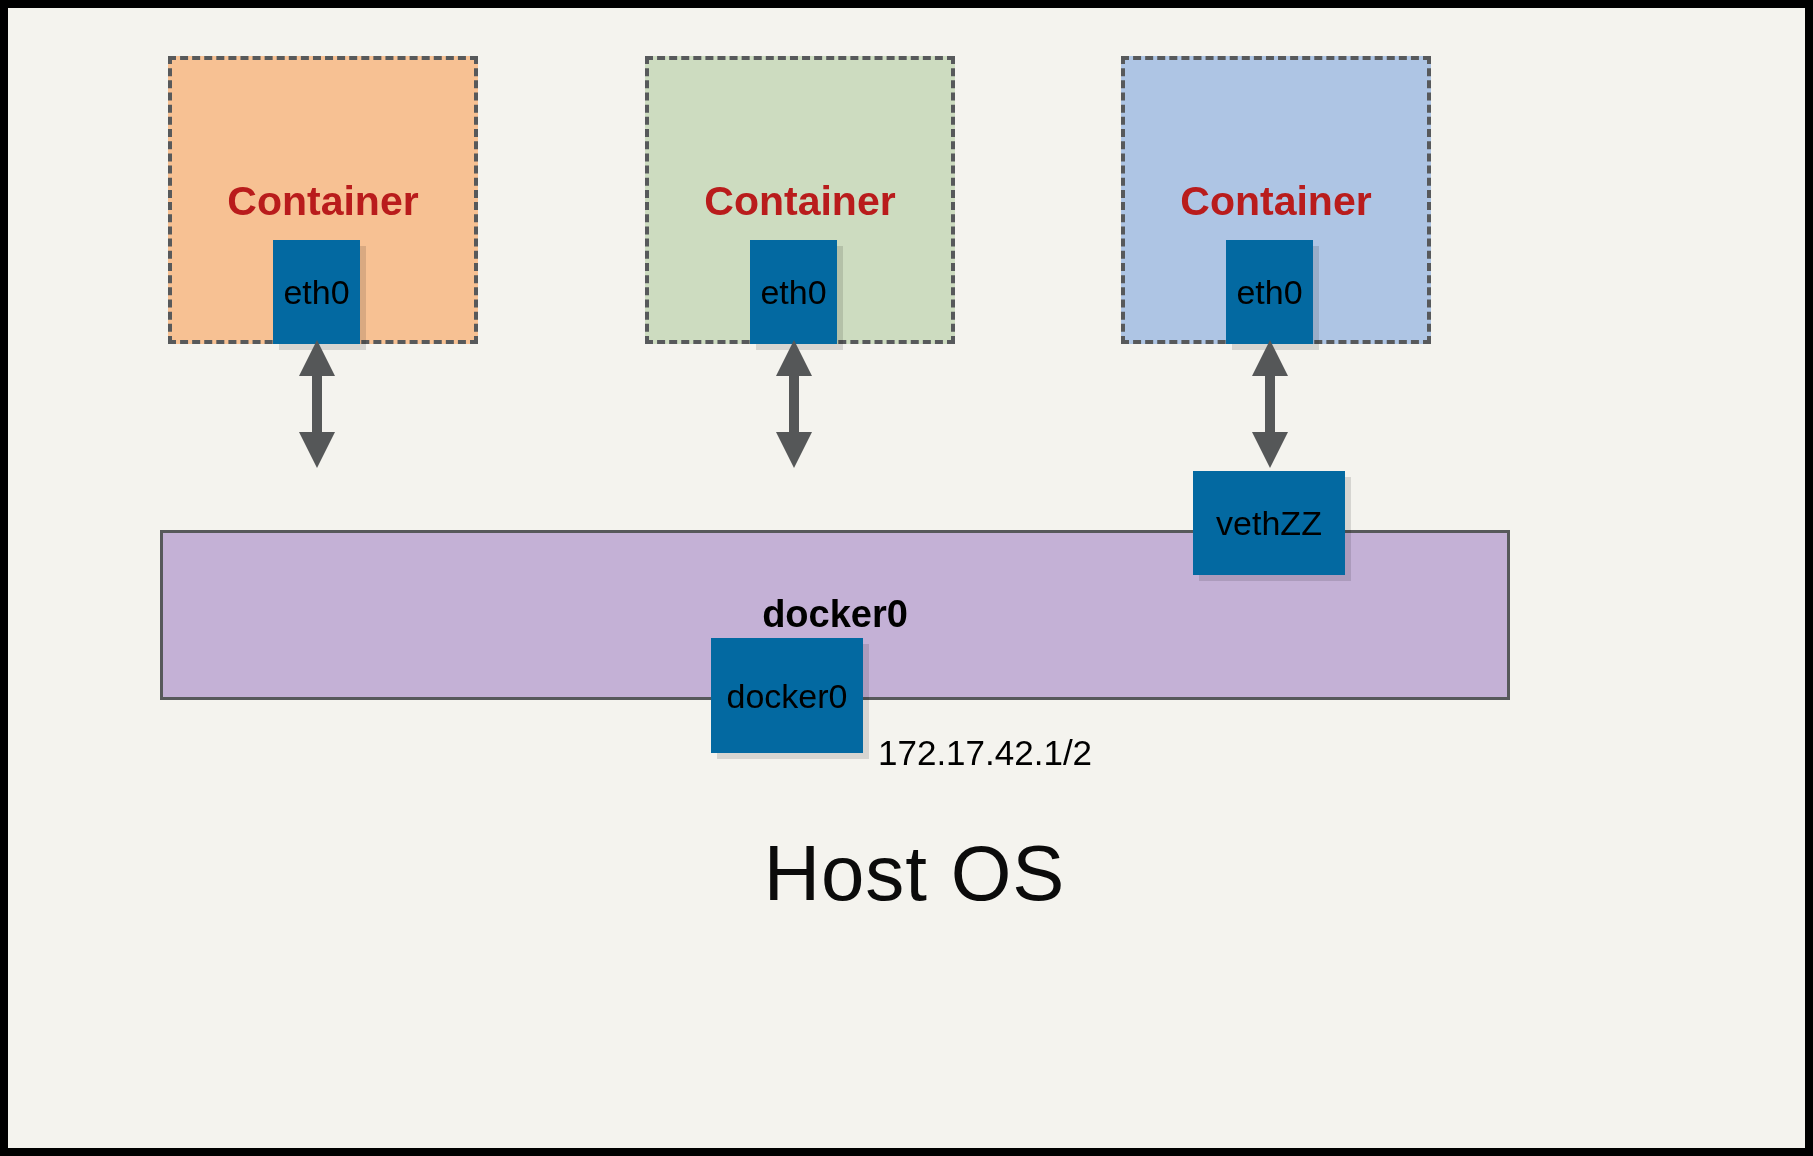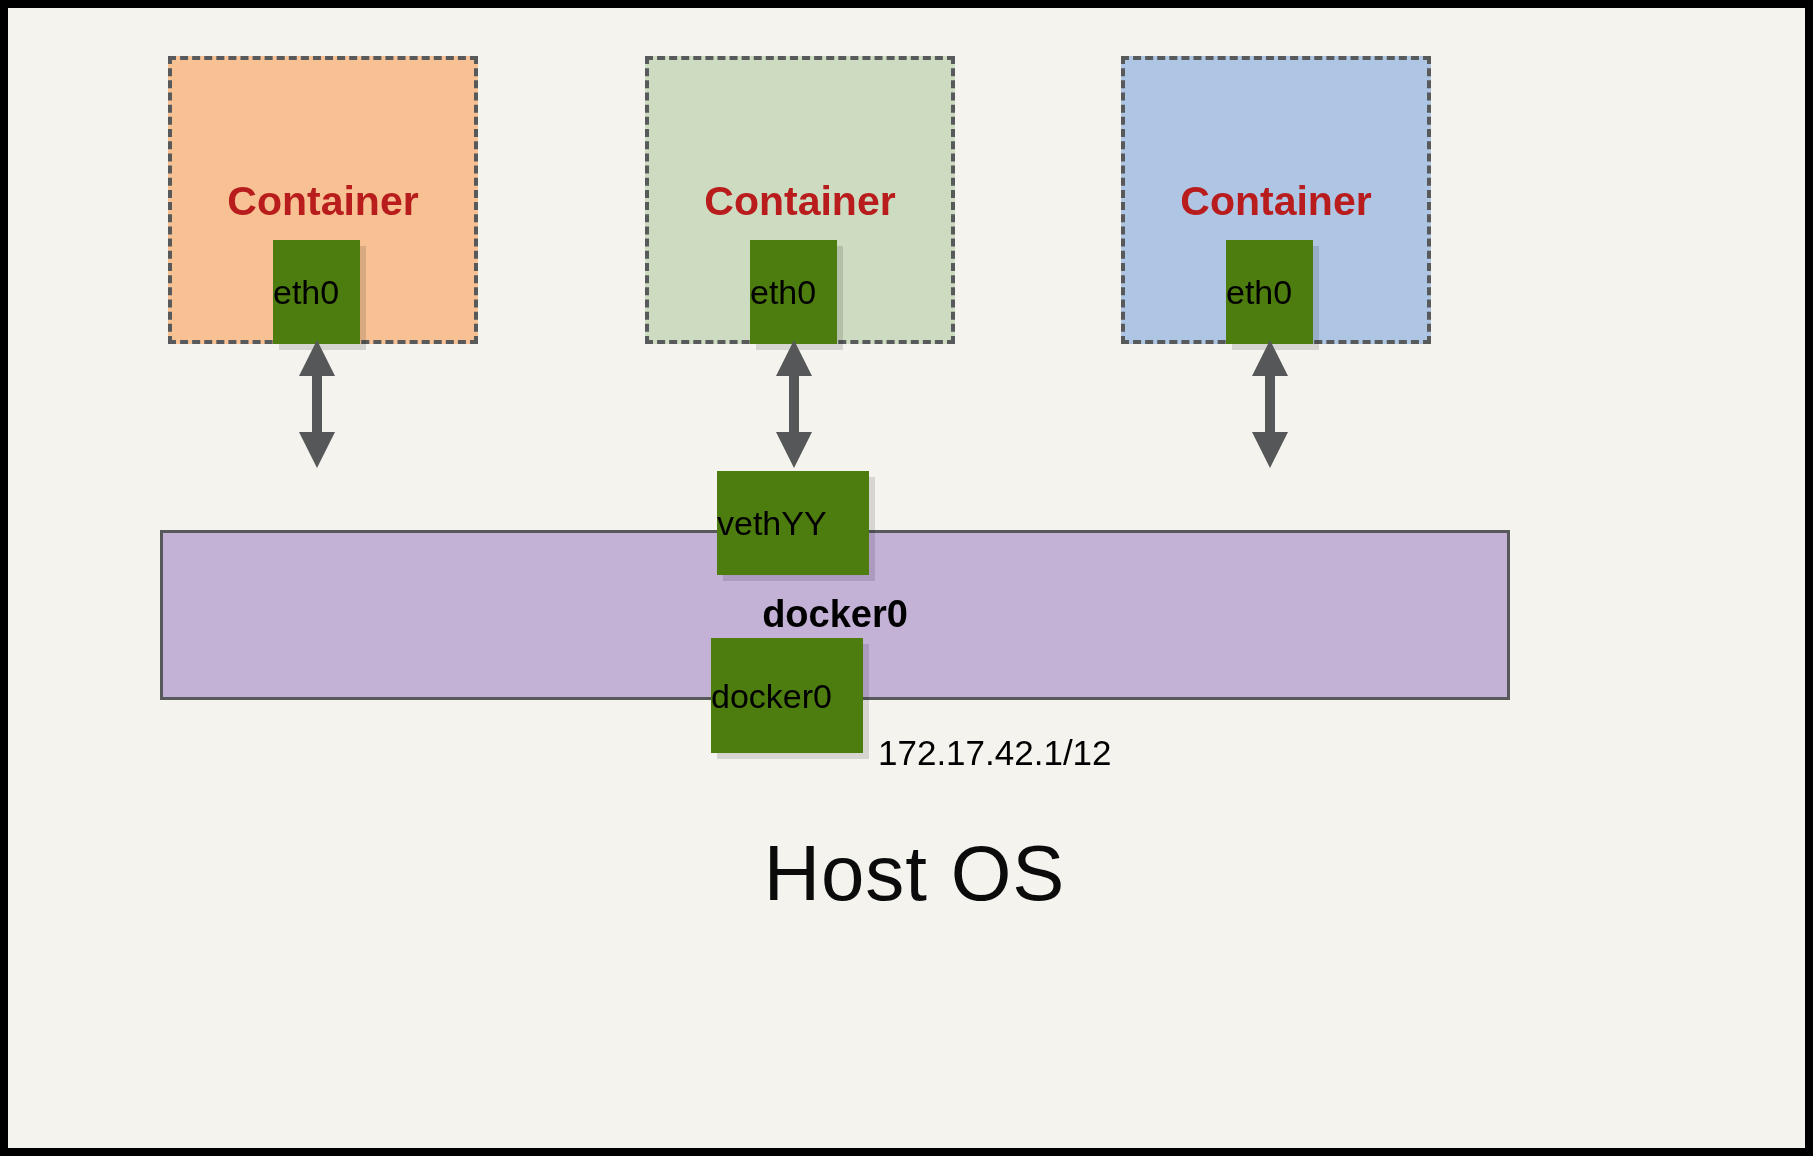--- a/index.html
+++ b/index.html
@@ -44,25 +44,26 @@
     text-align: center;
     font-size: 41px;
     font-weight: bold;
     color: #b91c1c;
     letter-spacing: 0px;
   }
 
   
   .note {
     position: absolute;
-    background: #4d7c0f;
+    background: #0369a1;
     box-sizing: border-box;
     box-shadow: 6px 6px 0 0 rgba(0,0,0,0.12);
     display: flex;
     align-items: center;
+    justify-content: center;
     color: #000000;
     font-size: 34px;
     line-height: 1;
   }
 
   
   #bridge-bar {
     position: absolute;
     background: #c4b1d6;
     border: 3px solid #57595b;
@@ -148,27 +149,27 @@
       <path d="M28 130 L46 94 L10 94 Z" fill="#555758"></path>
     </svg>
 
     <svg class="arrow" style="left:1234px; top:330px; width:56px; height:132px;" viewBox="0 0 56 132" xmlns="http://www.w3.org/2000/svg">
       <path d="M28 2 L46 38 L10 38 Z" fill="#555758"></path>
       <rect x="23" y="34" width="10" height="64" fill="#555758"></rect>
       <path d="M28 130 L46 94 L10 94 Z" fill="#555758"></path>
     </svg>
 
 
-    <div class="note" style="left:709px; top:463px; width:152px; height:104px;">
-      <span>vethYY</span>
+
+    <div class="note" style="left:1185px; top:463px; width:152px; height:104px;">
+      <span>vethZZ</span>
     </div>
-
 
     <div class="note" style="left:703px; top:630px; width:152px; height:115px;">
       <span>docker0</span>
     </div>
 
-    <div id="ip-caption" style="left:870px; top:725px;">172.17.42.1/12</div>
+    <div id="ip-caption" style="left:870px; top:725px;">172.17.42.1/2</div>
 
     <div id="host-os" style="top:820px;">Host OS</div>
 
   </div>
 </div>
 
 </body></html>

